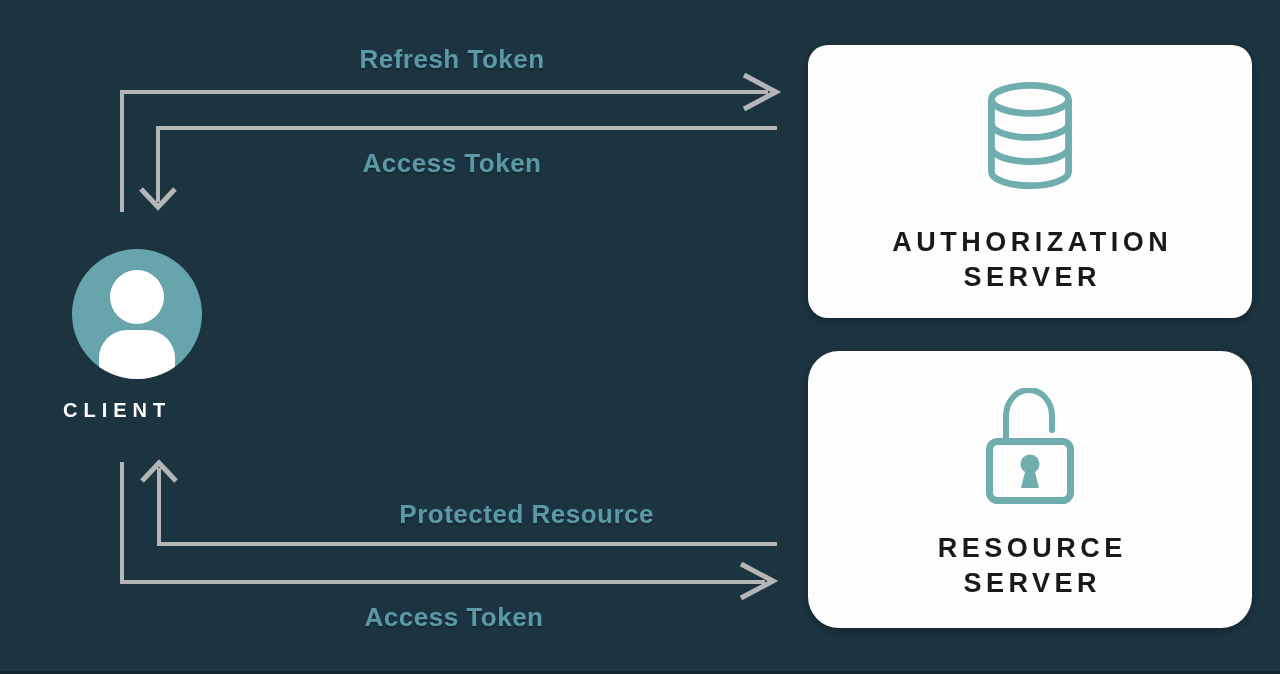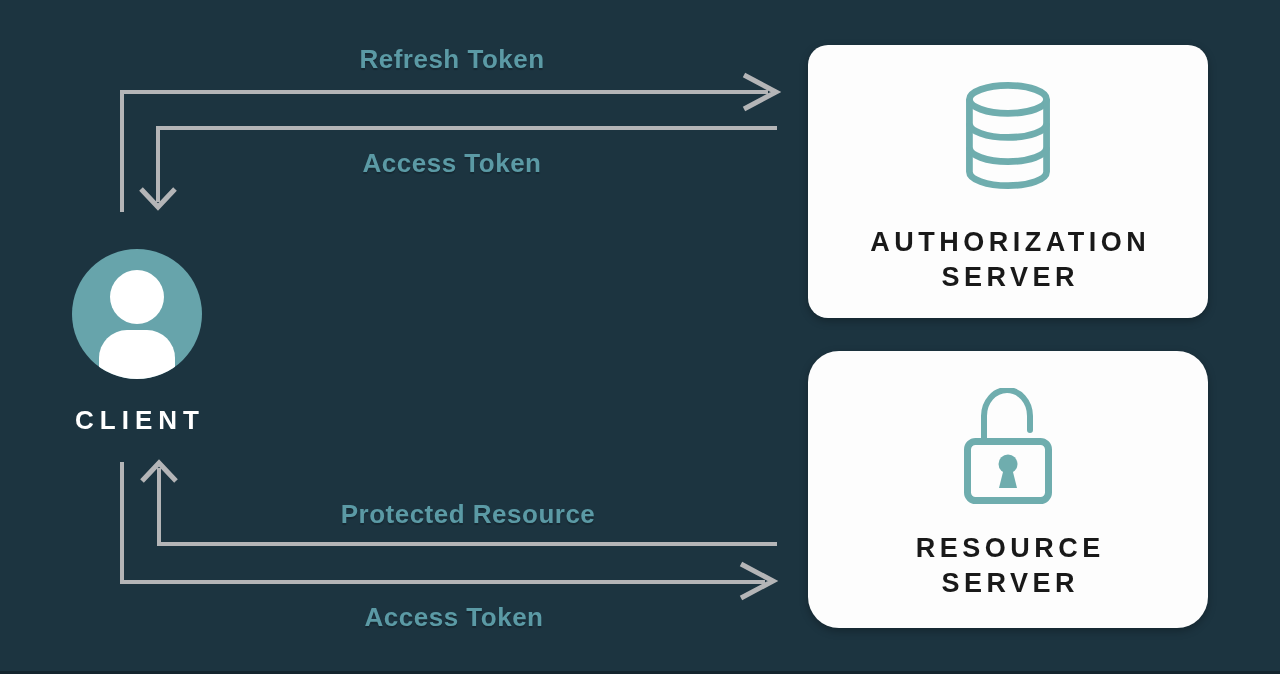--- a/index.html
+++ b/index.html
@@ -33,39 +33,39 @@
     color:var(--teal-label);
     font-size:26px;
     font-weight:bold;
     text-align:center;
     letter-spacing:0.5px;
     text-shadow:0 2px 1px rgba(0,0,0,0.22);
     width:400px;
   }
   .lbl-refresh{left:252px;top:44px;}
   .lbl-access-top{left:252px;top:148px;}
-  .lbl-protected{left:268px;top:499px;}
+  .lbl-protected{left:254px;top:499px;text-align:right;}
   .lbl-access-bottom{left:254px;top:602px;}
 
   .client-node{position:absolute;left:57px;top:249px;width:160px;}
   .avatar{display:block;margin:0 auto;width:130px;height:130px;}
   .client-label{
-    margin-top:26px;
-    text-align:center;
+    margin-top:20px;
+    text-align:left;
     color:var(--client-text);
-    font-size:26px;
+    font-size:20px;
     font-weight:bold;
     letter-spacing:6px;
     text-indent:6px;
   }
 
   .server-box{
     position:absolute;
     left:808px;
-    width:400px;
+    width:444px;
     background:var(--box-bg);
     border-radius:20px;
     box-shadow:0 3px 8px rgba(0,0,0,0.28);
   }
   .box-auth{top:45px;height:273px;}
   .box-resource{top:351px;height:277px;border-radius:31px;}
   .server-icon{
     position:absolute;
     left:50%;top:37px;
     transform:translateX(-50%);

